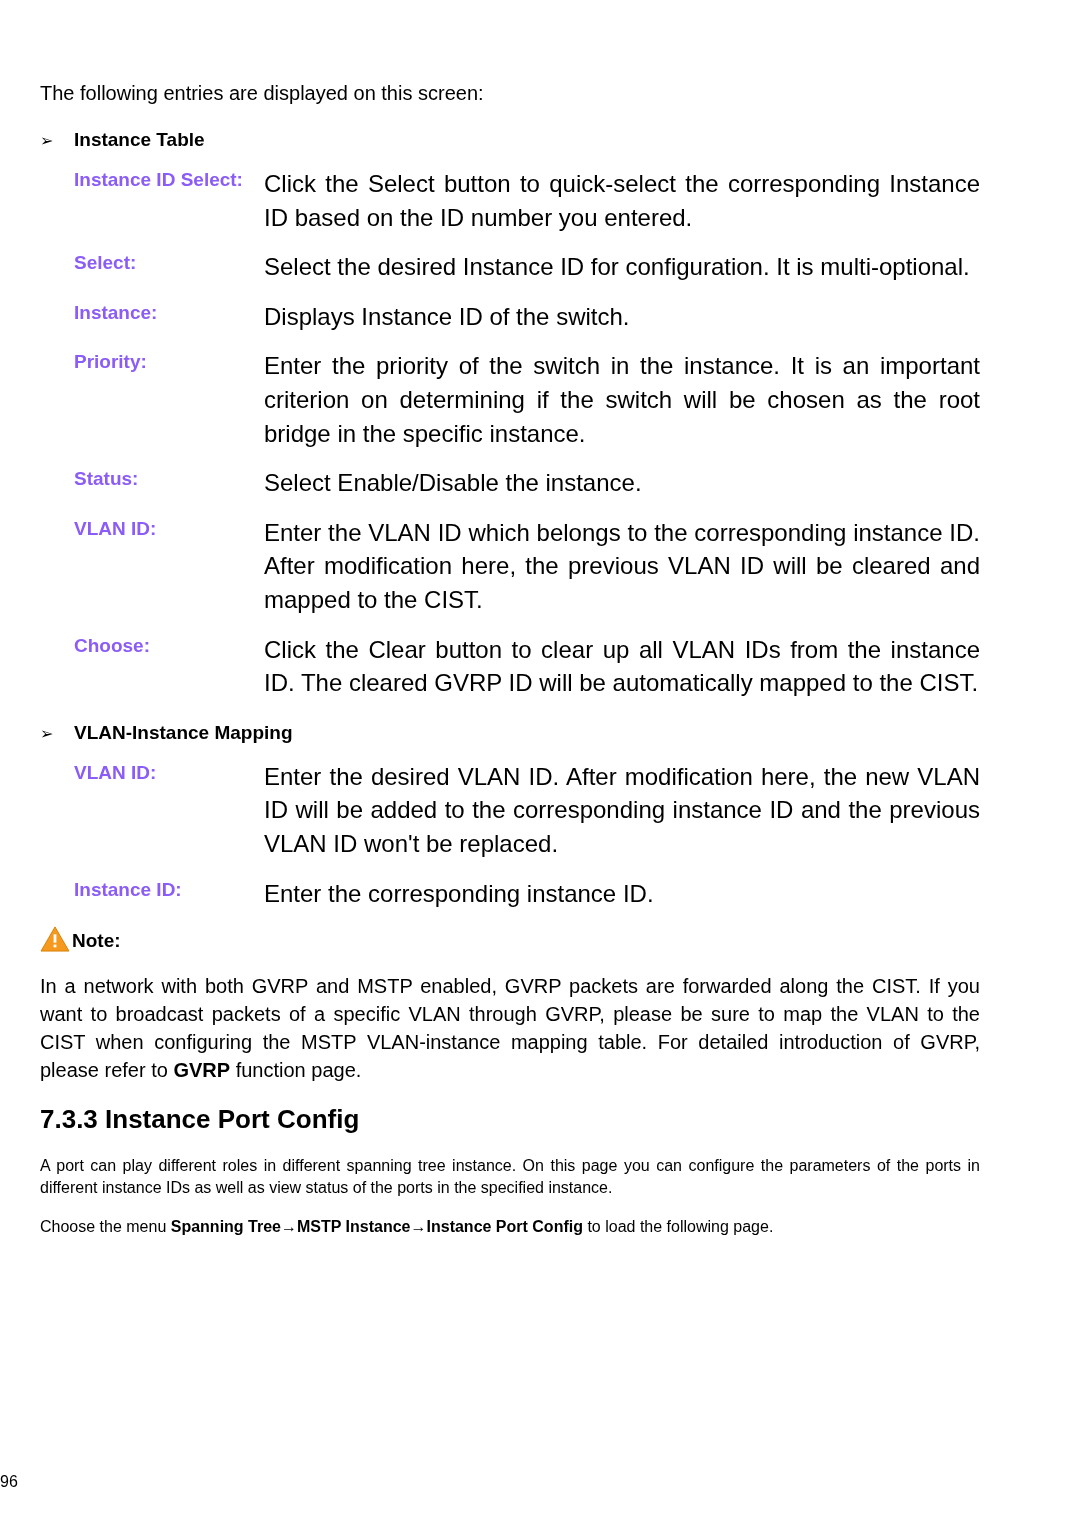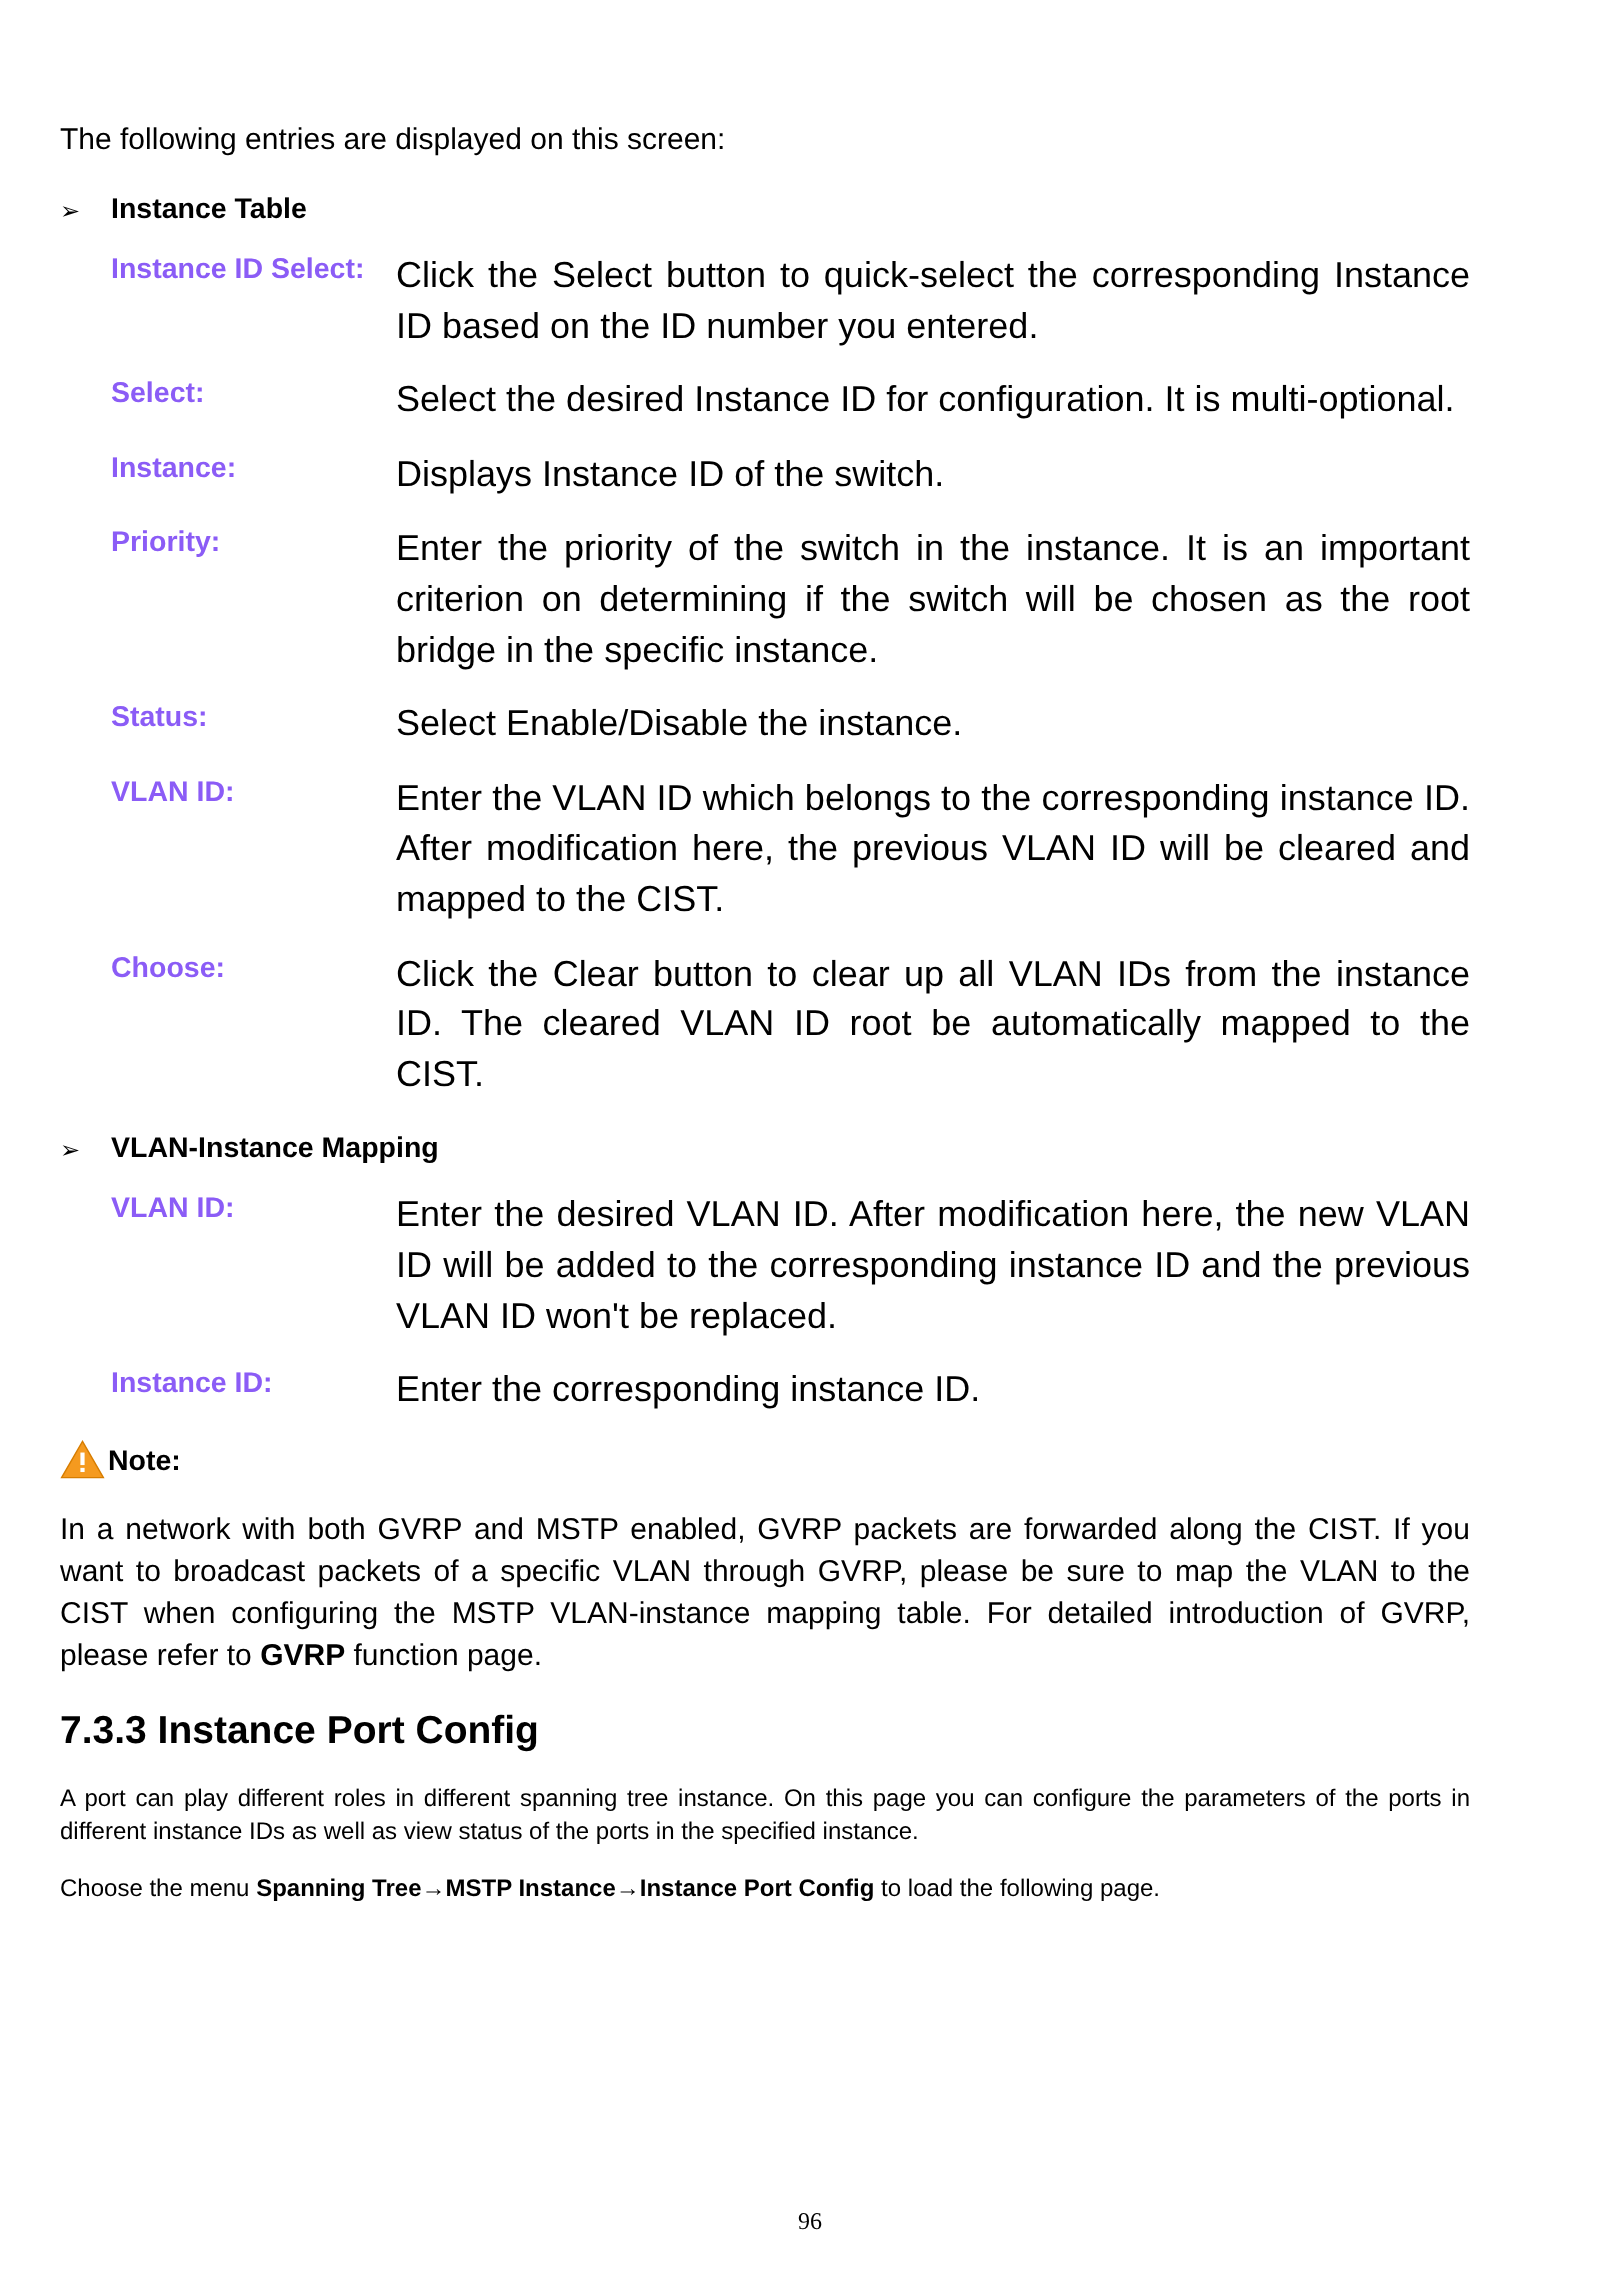--- a/index.html
+++ b/index.html
@@ -84,27 +84,26 @@
     font-weight: bold;
     margin: 8px 0 20px 0;
   }
   .body-para {
     font-size: 16px;
     line-height: 1.4;
     text-align: justify;
     margin-bottom: 14px;
   }
   .pagenum {
-    text-align: center;
+    text-align: left;
     font-size: 16px;
     position: absolute;
     bottom: 36px;
     left: 0;
     right: 0;
-    font-family: Liberation Serif, serif;
   }
   b { font-weight: bold; }
 </style>
 </head>
 <body>
 
 <div class="page">
 
   <p class="normal">The following entries are displayed on this screen:</p>
 
@@ -133,21 +132,21 @@
     <div class="def-row">
       <div class="term">Status:</div>
       <div class="desc">Select Enable/Disable the instance.</div>
     </div>
     <div class="def-row">
       <div class="term">VLAN ID:</div>
       <div class="desc">Enter the VLAN ID which belongs to the corresponding instance ID. After modification here, the previous VLAN ID will be cleared and mapped to the CIST.</div>
     </div>
     <div class="def-row">
       <div class="term">Choose:</div>
-      <div class="desc">Click the Clear button to clear up all VLAN IDs from the instance ID. The cleared VLAN ID root be automatically mapped to the CIST.</div>
+      <div class="desc">Click the Clear button to clear up all VLAN IDs from the instance ID. The cleared GVRP ID will be automatically mapped to the CIST.</div>
     </div>
   </div>
 
   <div class="list-heading-row">
     <span class="bullet">➢</span>
     <span class="list-heading">VLAN-Instance Mapping</span>
   </div>
 
   <div class="defs">
     <div class="def-row">

